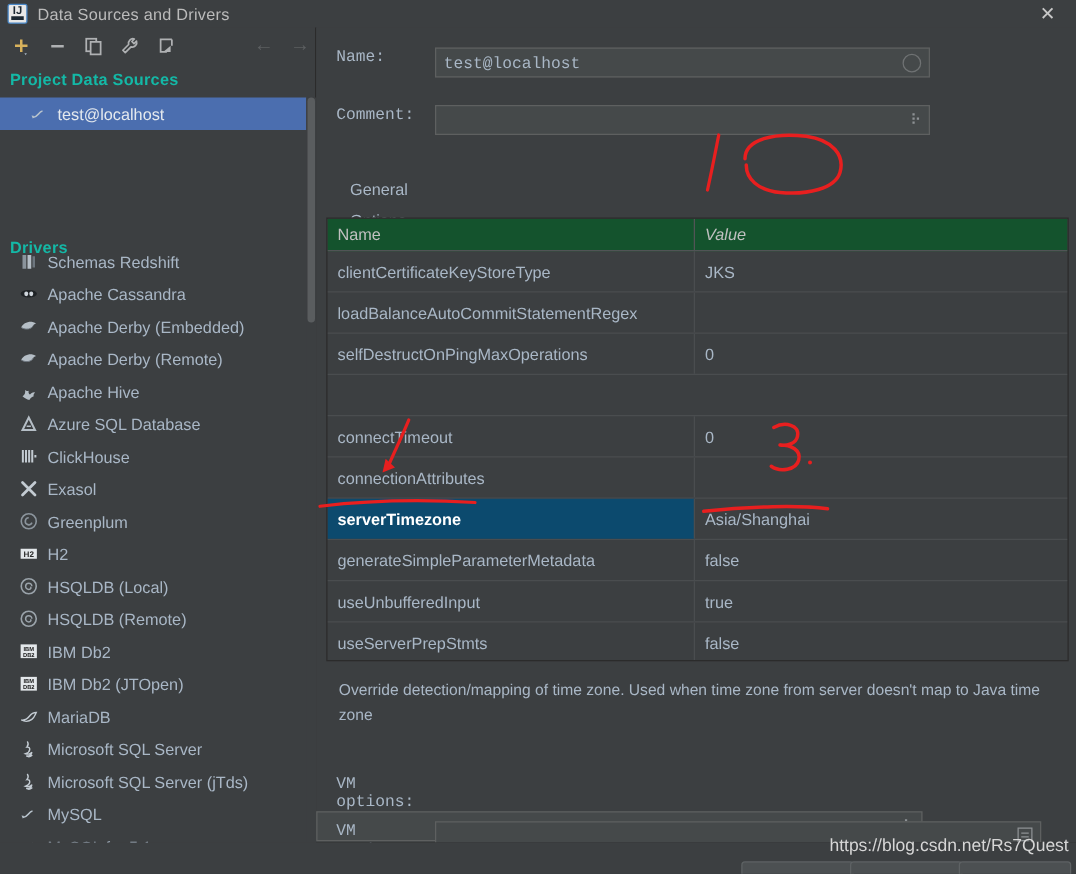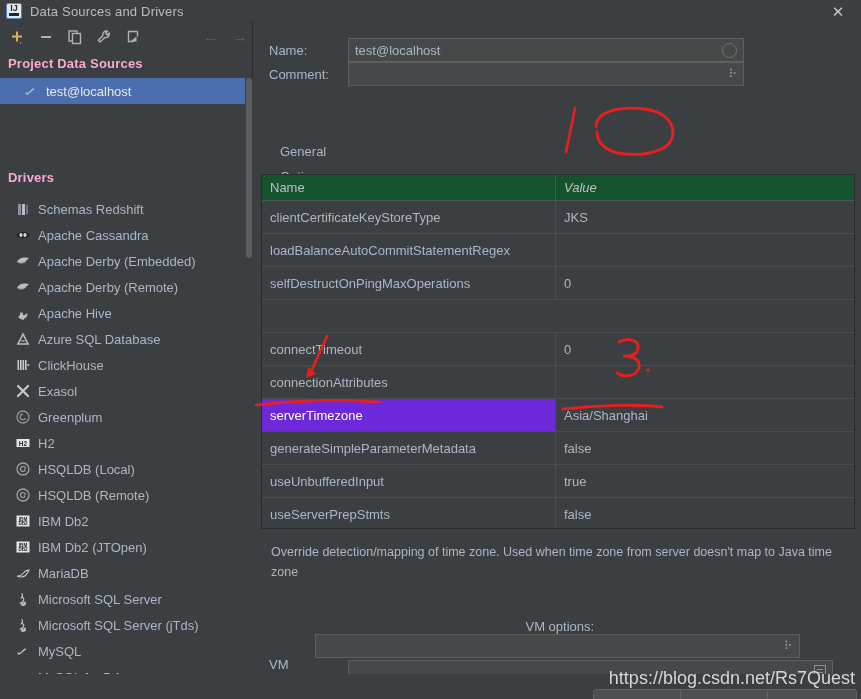--- a/index.html
+++ b/index.html
@@ -59,24 +59,24 @@
     width: 26px; height: 24px;
     display: flex; align-items: center; justify-content: center;
     color: #afb1b3;
   }
   .tb-btn svg { display: block; }
   .tb-spacer { flex: 1 1 auto; }
   .tb-nav { color: #5c5f61; }
 
   .section-title {
     position: absolute; left: 8px; font-size: 13px; font-weight: bold;
-    color: #f9a8d4; letter-spacing: .2px;
+    color: #14b8a6; letter-spacing: .2px;
   }
   #project-sources-title { top: 34px; }
-  #drivers-title { top: 148px; }
+  #drivers-title { top: 168px; }
 
   .ds-list { position: absolute; left: 0; width: 245px; }
   .ds-item {
     height: 26px; display: flex; align-items: center;
     padding-left: 22px; font-size: 13px; color: #a9b7c6;
   }
   .ds-item.selected { background: #4b6eaf; color: #e4e9ee; }
   .ds-item .ic {
     width: 17px; height: 17px; margin-right: 7px; flex: 0 0 auto;
     display: flex; align-items: center; justify-content: center;
@@ -97,21 +97,21 @@
     position: absolute; left: 246px; top: 56px; width: 6px; height: 180px;
     background: #5a5d5f; border-radius: 3px;
   }
 
   
   .right-panel {
     position: absolute; left: 253px; top: 22px; width: 608px; height: 652px;
     background: #3c3f41;
   }
   .field-row {
-    position: absolute; display: flex; align-items: center; left: 0; width: 608px;
+    position: absolute; display: flex; left: 0; width: 608px; font-family: Liberation Mono, monospace;
   }
   .field-label {
     width: 95px; padding-left: 16px; font-size: 13px; color: #a9b7c6;
   }
   .textfield {
     height: 24px; background: #45494a; border: 1px solid #5e6060;
     display: flex; align-items: center; padding: 0 6px;
     font-size: 13px; color: #a9b7c6; position: relative;
   }
   .textfield .fval { flex: 1 1 auto; }
@@ -154,21 +154,21 @@
   }
   .th {
     font-size: 13px; color: #c0c0c0; display: flex; align-items: center;
     padding-left: 8px;
   }
   .th.c1 { width: 294px; border-right: 1px solid #515456; }
   .th.c2 { flex: 1 1 auto; font-style: italic; }
   .trow {
     display: flex; height: 33px; border-bottom: 1px solid #4a4d4f;
   }
-  .trow.sel .td.c1 { background: #6d28d9; color: #ffffff; font-weight: normal; text-align: right; }
+  .trow.sel .td.c1 { background: #0c4a6e; color: #ffffff; font-weight: bold; text-align: right; }
   .td {
     font-size: 13px; color: #a9b7c6; display: flex; align-items: center;
     padding-left: 8px;
   }
   .td.c1 { width: 294px; border-right: 1px solid #4a4d4f; }
   .td.c2 { flex: 1 1 auto; }
 
   
   .desc {
     position: absolute; left: 8px; top: 512px; width: 594px; height: 75px;
@@ -183,21 +183,21 @@
     position: absolute; left: 0; top: 674px; width: 861px; height: 25px;
     background: #3c3f41;
   }
   .dlg-btn {
     position: absolute; top: 689px; height: 22px; width: 90px;
     background: #4c5052; border: 1px solid #5e6264; border-radius: 3px;
   }
 
   .watermark {
     position: absolute; right: 6px; top: 668px;
-    font-size: 18px; color: #d6d6d6;
+    font-size: 14px; color: #d6d6d6;
     font-family: "Liberation Sans", sans-serif;
   }
 
   
   .annot {
     position: absolute; left: 0; top: 0; width: 861px; height: 699px;
     pointer-events: none;
   }
 </style>
 </head>
@@ -446,21 +446,21 @@
   <div class="right-panel">
 
     <div class="field-row" style="top:16px;">
       <div class="field-label">Name:</div>
       <div class="textfield" style="width:396px;">
         <span class="fval">test@localhost</span>
         <span class="tf-circle"></span>
       </div>
     </div>
 
-    <div class="field-row" style="top:40px;">
+    <div class="field-row" style="top:62px;">
       <div class="field-label">Comment:</div>
       <div class="textfield" style="width:396px;">
         <span class="fval"></span>
         <span class="tf-expand">⠗</span>
       </div>
     </div>
 
     <div class="tabs">
         <div class="tab">General</div>
         <div class="tab">Options</div>

